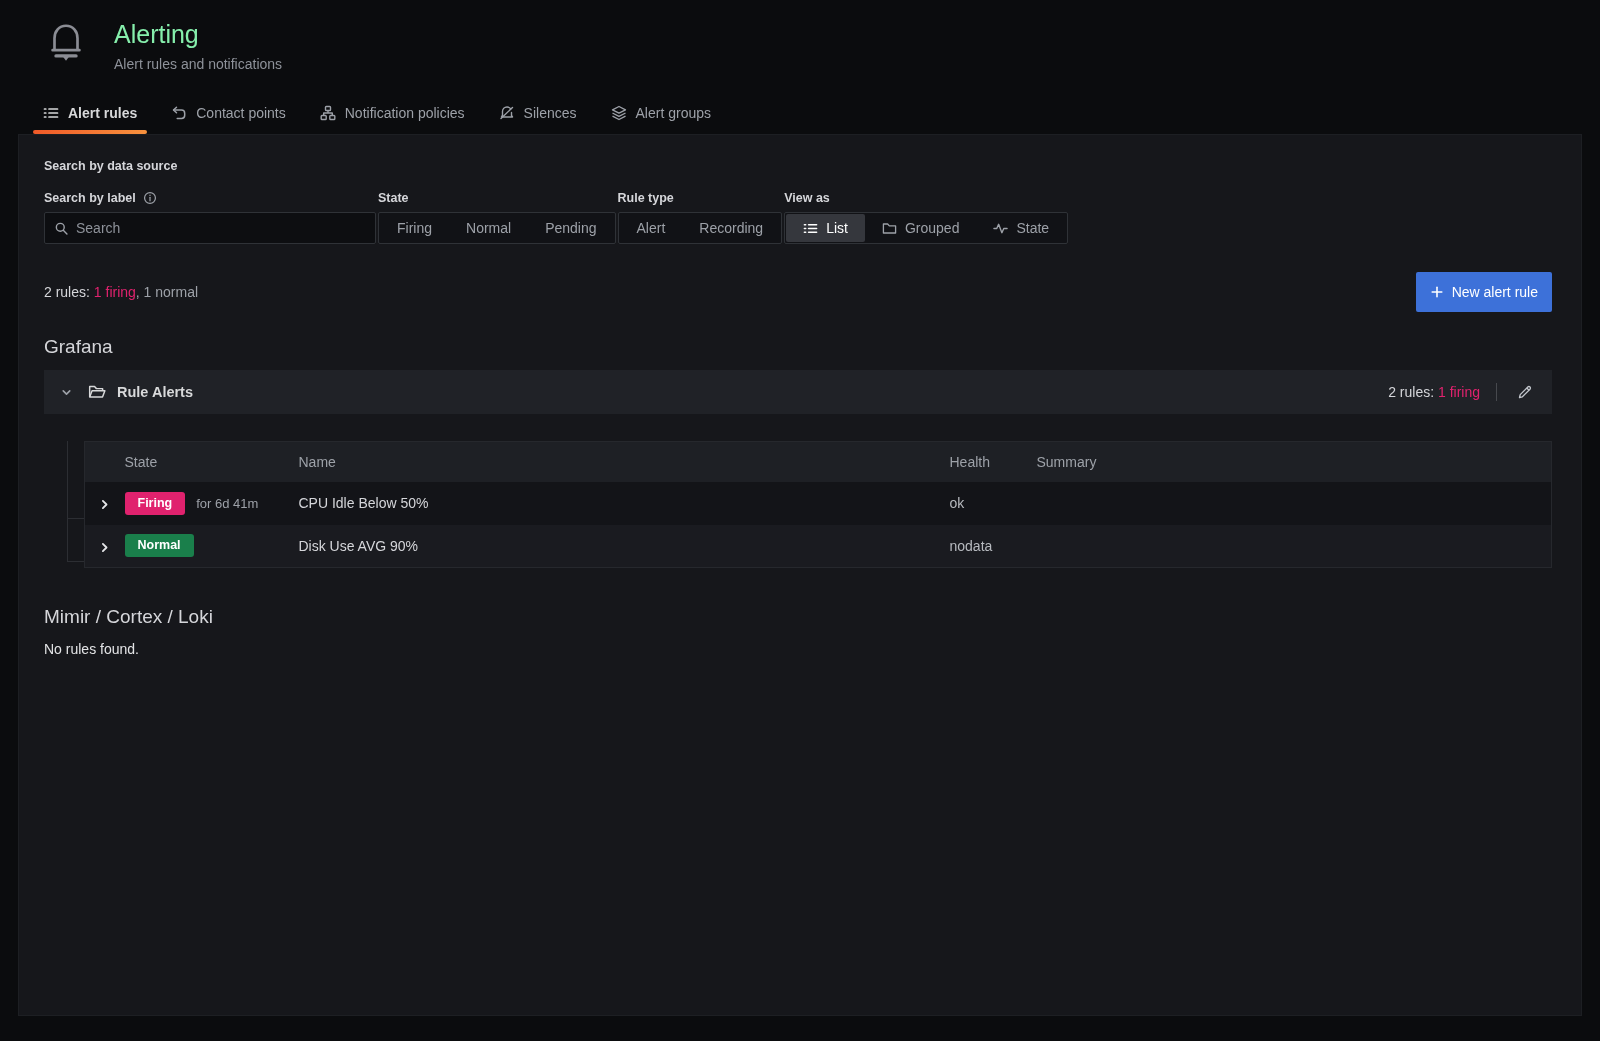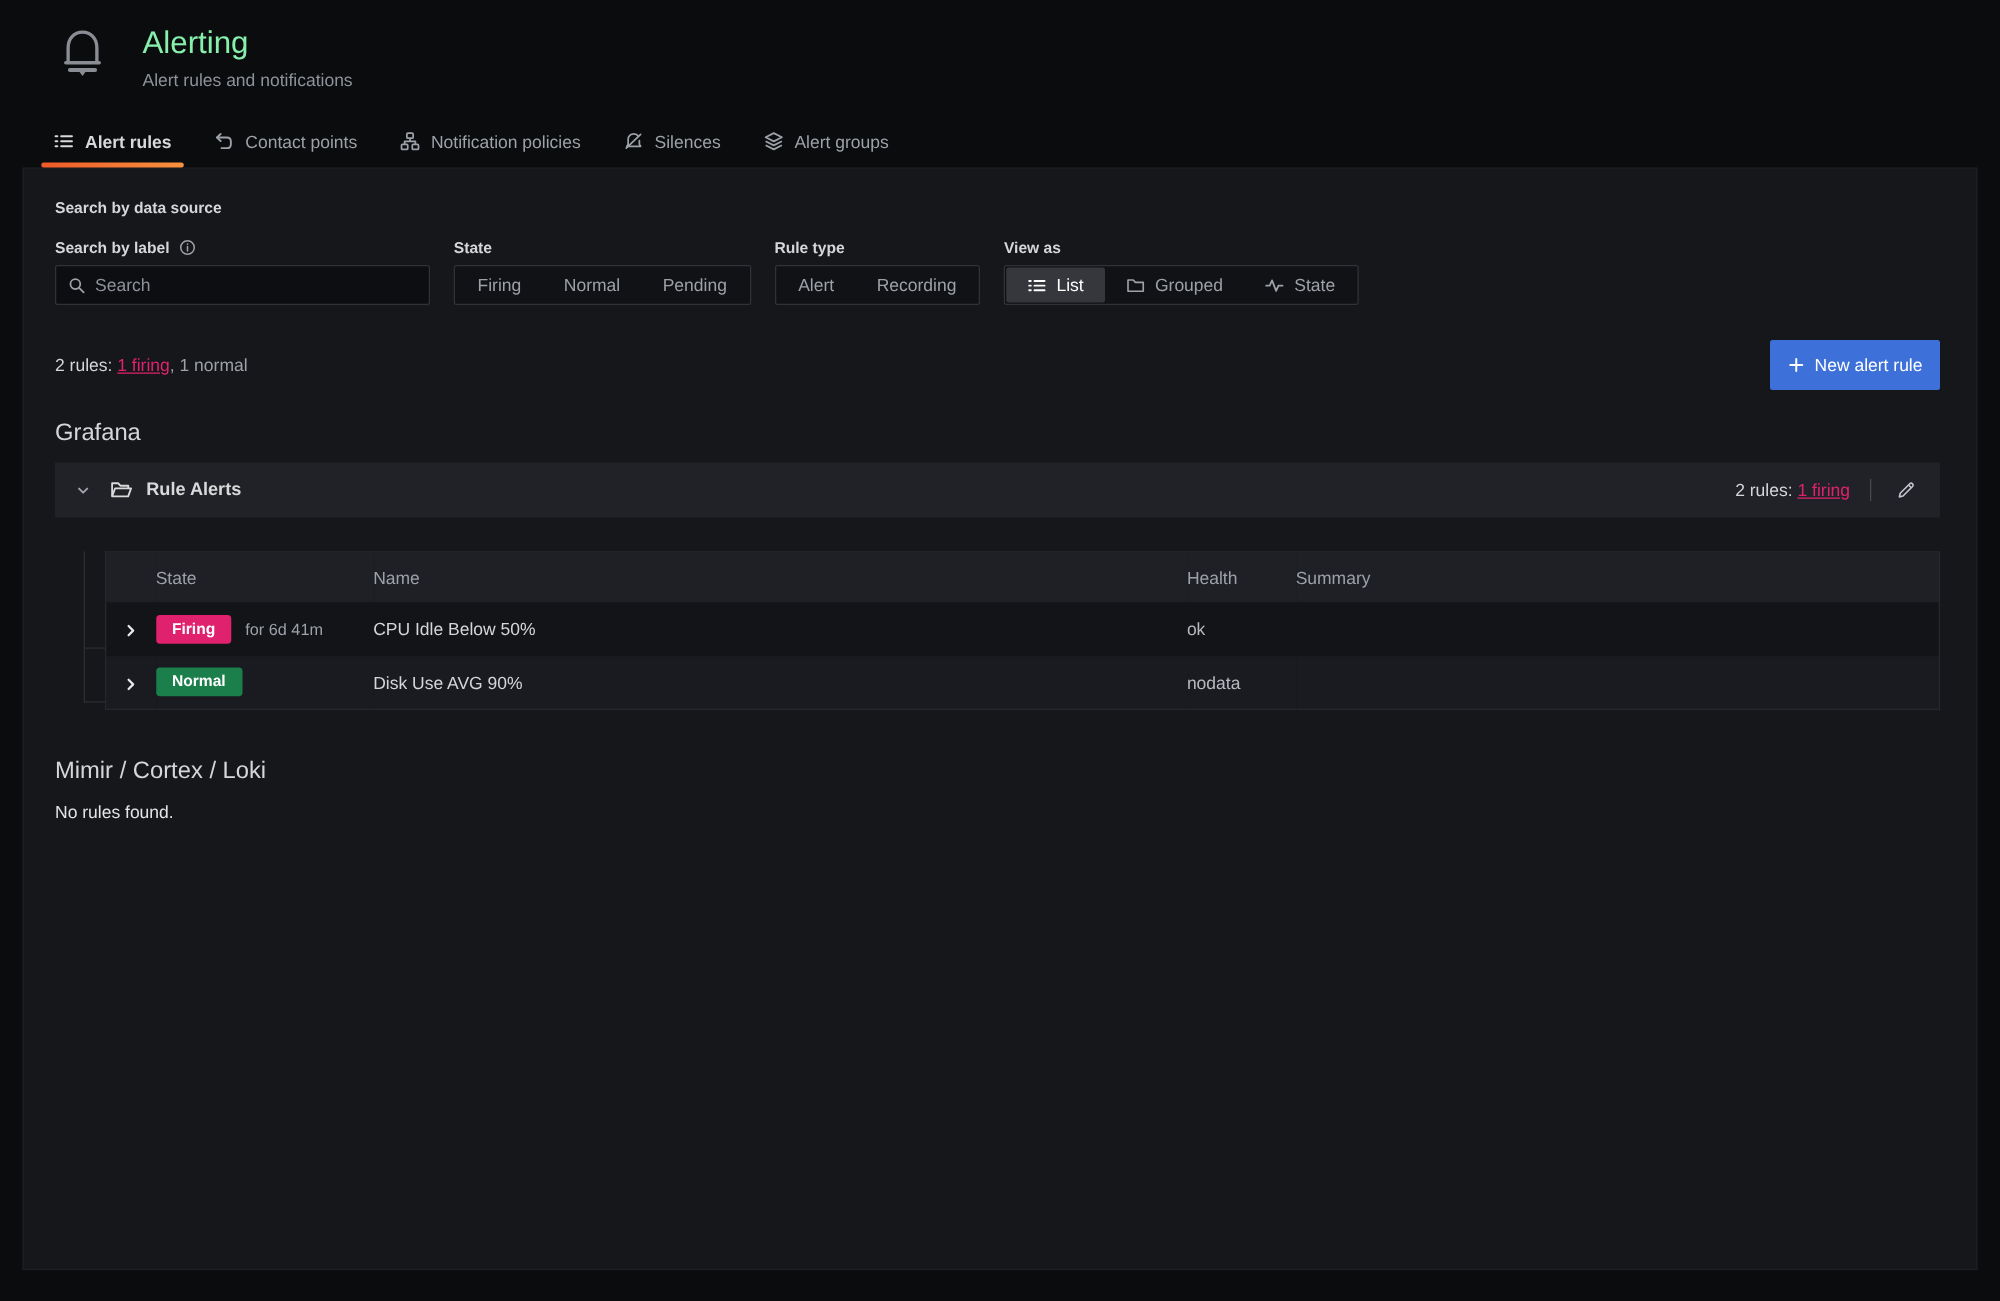--- a/index.html
+++ b/index.html
@@ -32,41 +32,41 @@
          min-height:882px; padding:24px 29px 24px 25px; }
 
   .field-label { font-size:12.5px; font-weight:700; color:#d5d6da; margin-bottom:7px;
          display:flex; align-items:center; gap:7px; }
 
   .select-box { width:360px; height:32px; background:#0d0e11; border:1px solid #2f3237;
          border-radius:2px; display:flex; align-items:center; justify-content:space-between;
          padding:0 11px; cursor:pointer; }
   .select-value { font-size:14px; color:#c3c7cd; }
 
-  .filter-row { display:flex; gap:19px; margin-top:18px; }
-
-  .search-box { width:300px; height:32px; background:#0d0e11; border:1px solid #2f3237;
+  .filter-row { display:flex; gap:2px; margin-top:18px; }
+
+  .search-box { width:332px; height:32px; background:#0d0e11; border:1px solid #2f3237;
          border-radius:2px; display:flex; align-items:center; padding:0 9px; gap:7px; }
   .search-box input { flex:1; background:transparent; border:none; outline:none;
          font-family:inherit; font-size:14px; color:#c3c7cd; }
   .search-box input::placeholder { color:#8e929a; }
 
   .btn-group { display:flex; align-items:stretch; height:32px; background:#111216;
          border:1px solid #2f3237; border-radius:2px; padding:0 1px; }
   .group-btn { display:flex; align-items:center; gap:8px; padding:0 17px; font-size:14px;
          color:#9da1a8; background:transparent; border:none; cursor:pointer;
          font-family:inherit; border-radius:2px; margin:1px 0; }
   .group-btn.selected { background:#35373d; color:#ffffff; font-weight:500; }
   .group-btn .gicon { color:inherit; }
 
   
   .summary-row { display:flex; align-items:center; justify-content:space-between;
          margin-top:28px; }
   .rule-stats { font-size:14px; color:#d5d6da; }
-  .stat-firing { color:#e0226e;text-decoration:underline; }
+  .stat-firing { color:#e0226e; }
   .stat-normal { color:#9da1a8; }
   .primary-btn { height:40px; background:#3d71d9; color:#ffffff; border:none; border-radius:2px;
          font-family:inherit; font-size:14px; font-weight:500; display:flex; align-items:center;
          gap:8px; padding:0 14px; cursor:pointer; }
 
   
   .section-heading { font-size:19px; font-weight:400; color:#d5d6da; margin-top:24px; }
 
   .group-card { margin-top:12px; height:44px; background:#202227; display:flex;
          align-items:center; padding:0 15px 0 12px; gap:11px; }

